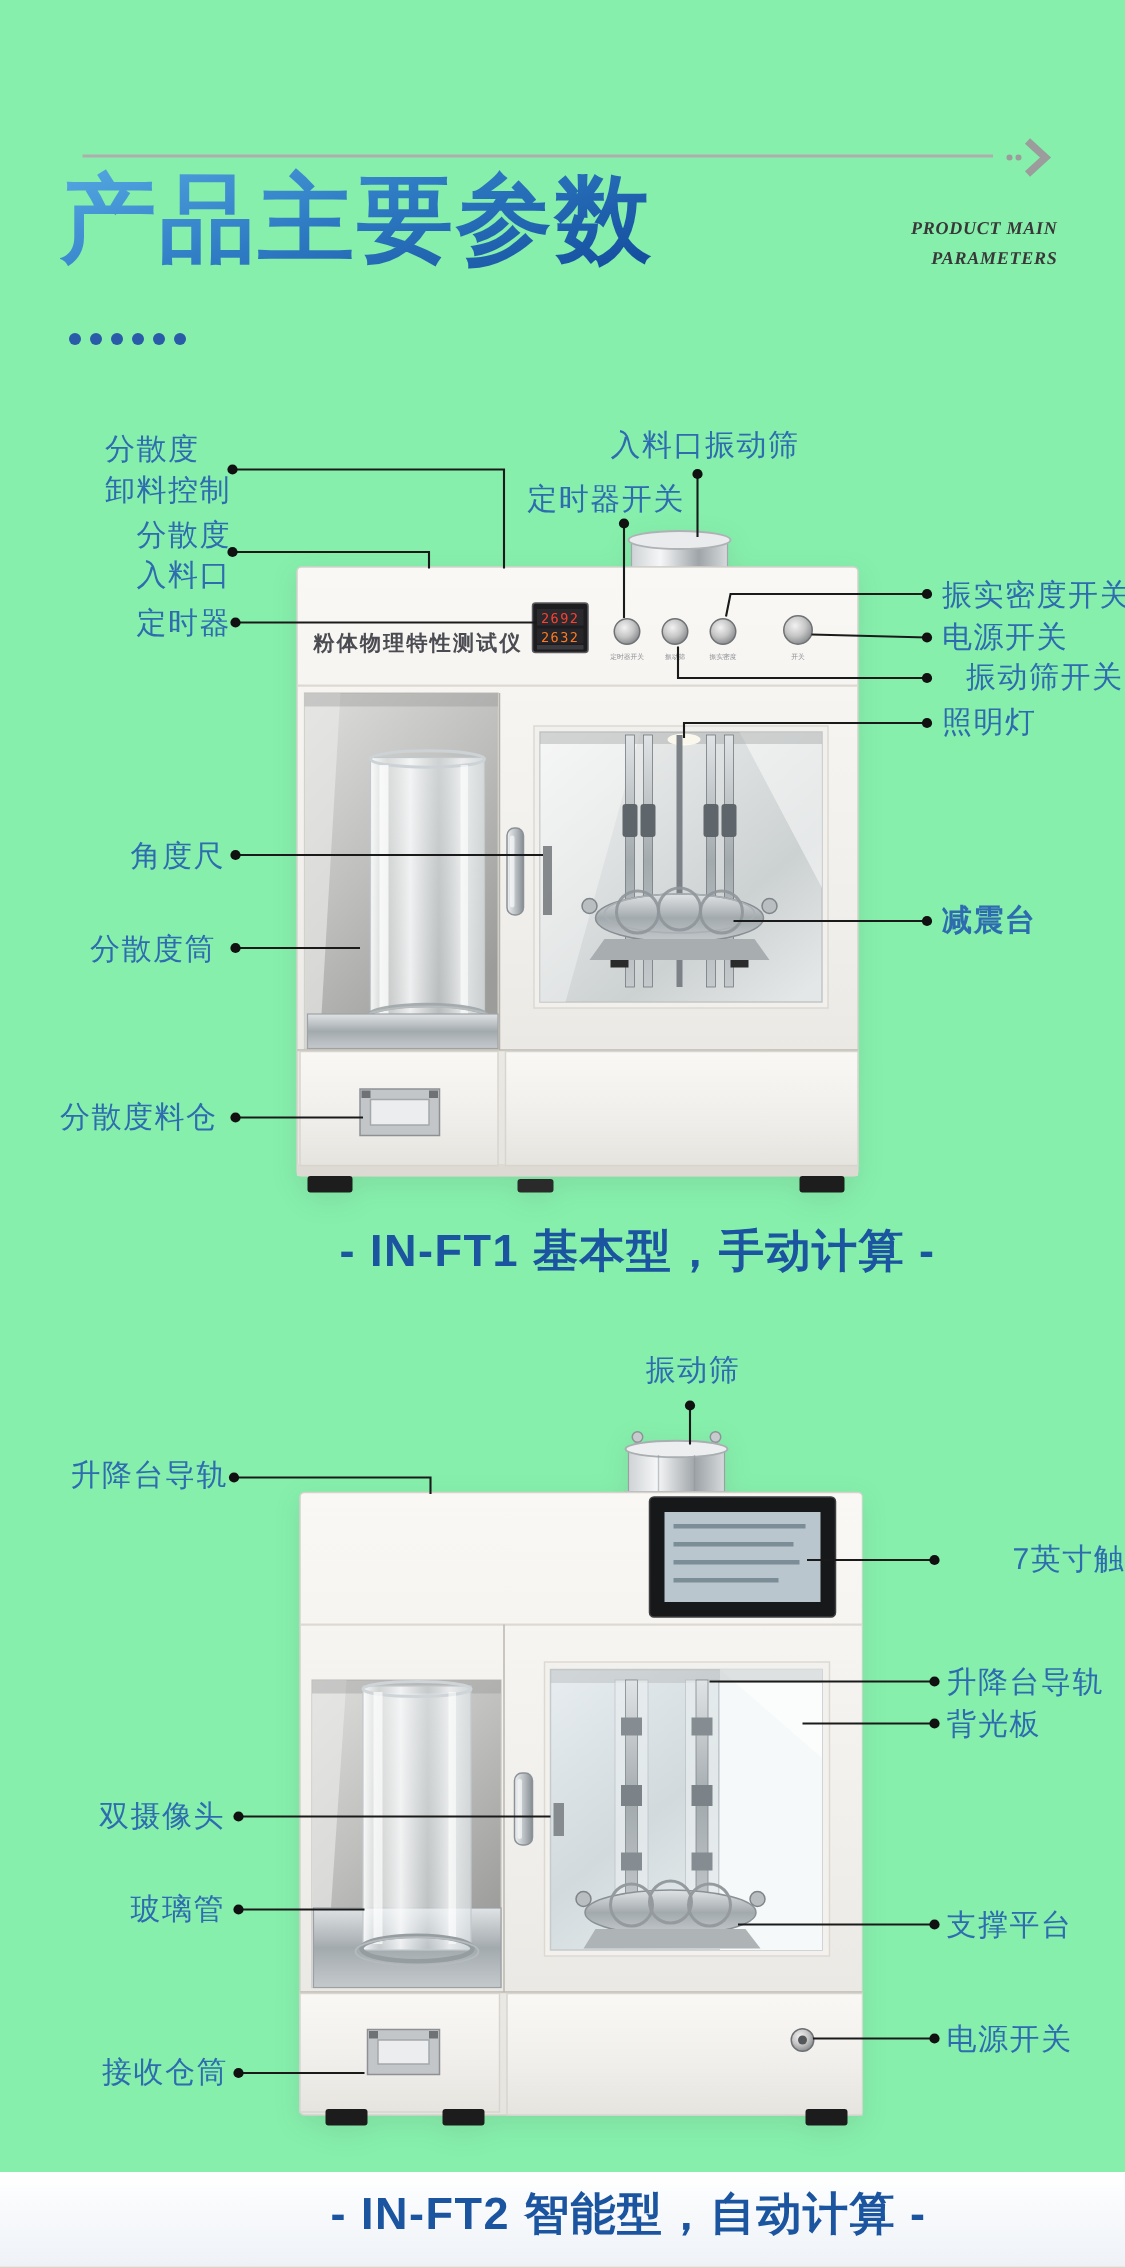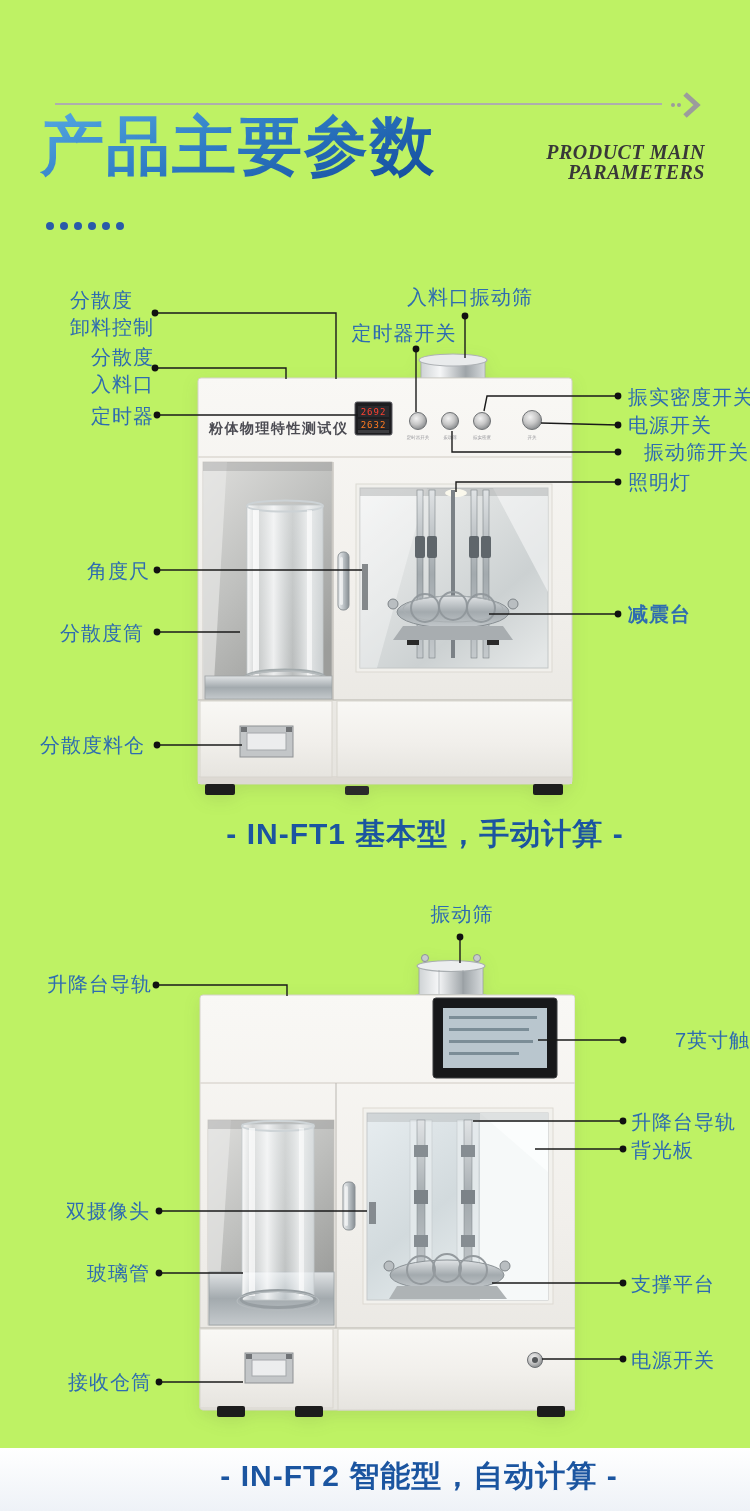--- a/index.html
+++ b/index.html
@@ -1,33 +1,33 @@
 <!DOCTYPE html>
 <html><head>
 <meta charset="utf-8">
 <style>
   html,body{margin:0;padding:0;background:#ffffff;}
   #page{
     position:relative;width:750px;height:1511px;overflow:hidden;
-    background:#bef264;
+    background:#86efac;
     font-family:"Liberation Sans","DejaVu Sans",sans-serif;
   }
   
   .top-rule{position:absolute;left:55px;top:103px;width:607px;height:2px;background:#aeaeae;}
   .title{
     position:absolute;left:40px;top:112px;
     font-family:"Liberation Serif","DejaVu Serif",serif;
     font-weight:700;font-size:64px;letter-spacing:2px;line-height:1.1;
     background:linear-gradient(160deg,#55a8e2 0%,#2f7cc4 45%,#124a9b 100%);
     -webkit-background-clip:text;background-clip:text;color:transparent;
   }
   .subtitle{
     position:absolute;right:45px;top:142px;text-align:right;
     font-family:"Liberation Serif","DejaVu Serif",serif;
-    font-style:italic;font-weight:700;font-size:20px;line-height:20px;color:#383838;
+    font-style:italic;font-weight:700;font-size:12px;line-height:20px;color:#383838;
     letter-spacing:.5px;
   }
   .dots-row{position:absolute;left:46px;top:222px;display:flex;gap:6px;}
   .dots-row .dot{width:8px;height:8px;border-radius:50%;background:#2a5ba9;}
   
   .lbl{
     position:absolute;color:#2e6cb0;font-size:20px;letter-spacing:1px;
     line-height:27px;white-space:nowrap;
   }
   .lbl.center{text-align:center;}

